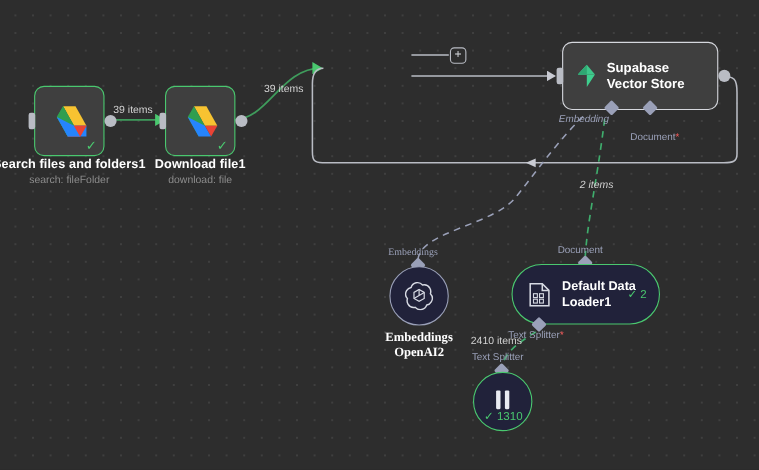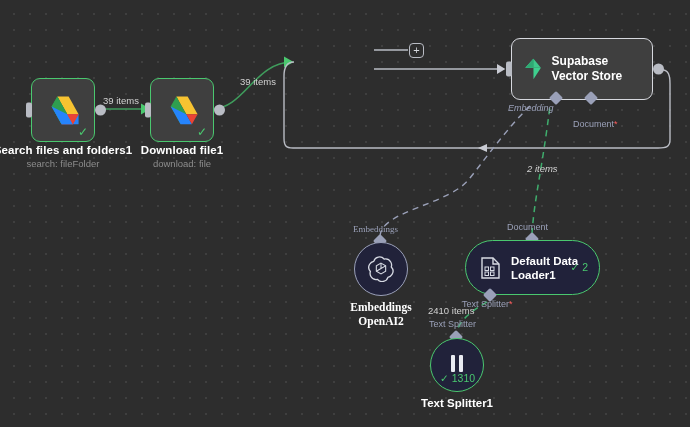--- a/index.html
+++ b/index.html
@@ -257,17 +257,16 @@
     <span class="diamond" style="left:21px;top:-6px;"></span>
     <span class="conn-label gray" style="left:-1px;top:-19px;">Text Splitter</span>
     <div class="circle-node">
       <svg width="20" height="24" viewBox="0 0 20 24">
         <rect x="4" y="2" width="4" height="17" rx="1" fill="#e9ebf2"></rect>
         <rect x="12" y="2" width="4" height="17" rx="1" fill="#e9ebf2"></rect>
       </svg>
       <span class="badge" style="left:9px;top:33px;">✓ 1310</span>
     </div>
     <div class="sub-caption" style="top:58px;">
-      <div>Text Splitter1</div>
     </div>
   </div>
 
 </div>
 
 </body></html>

